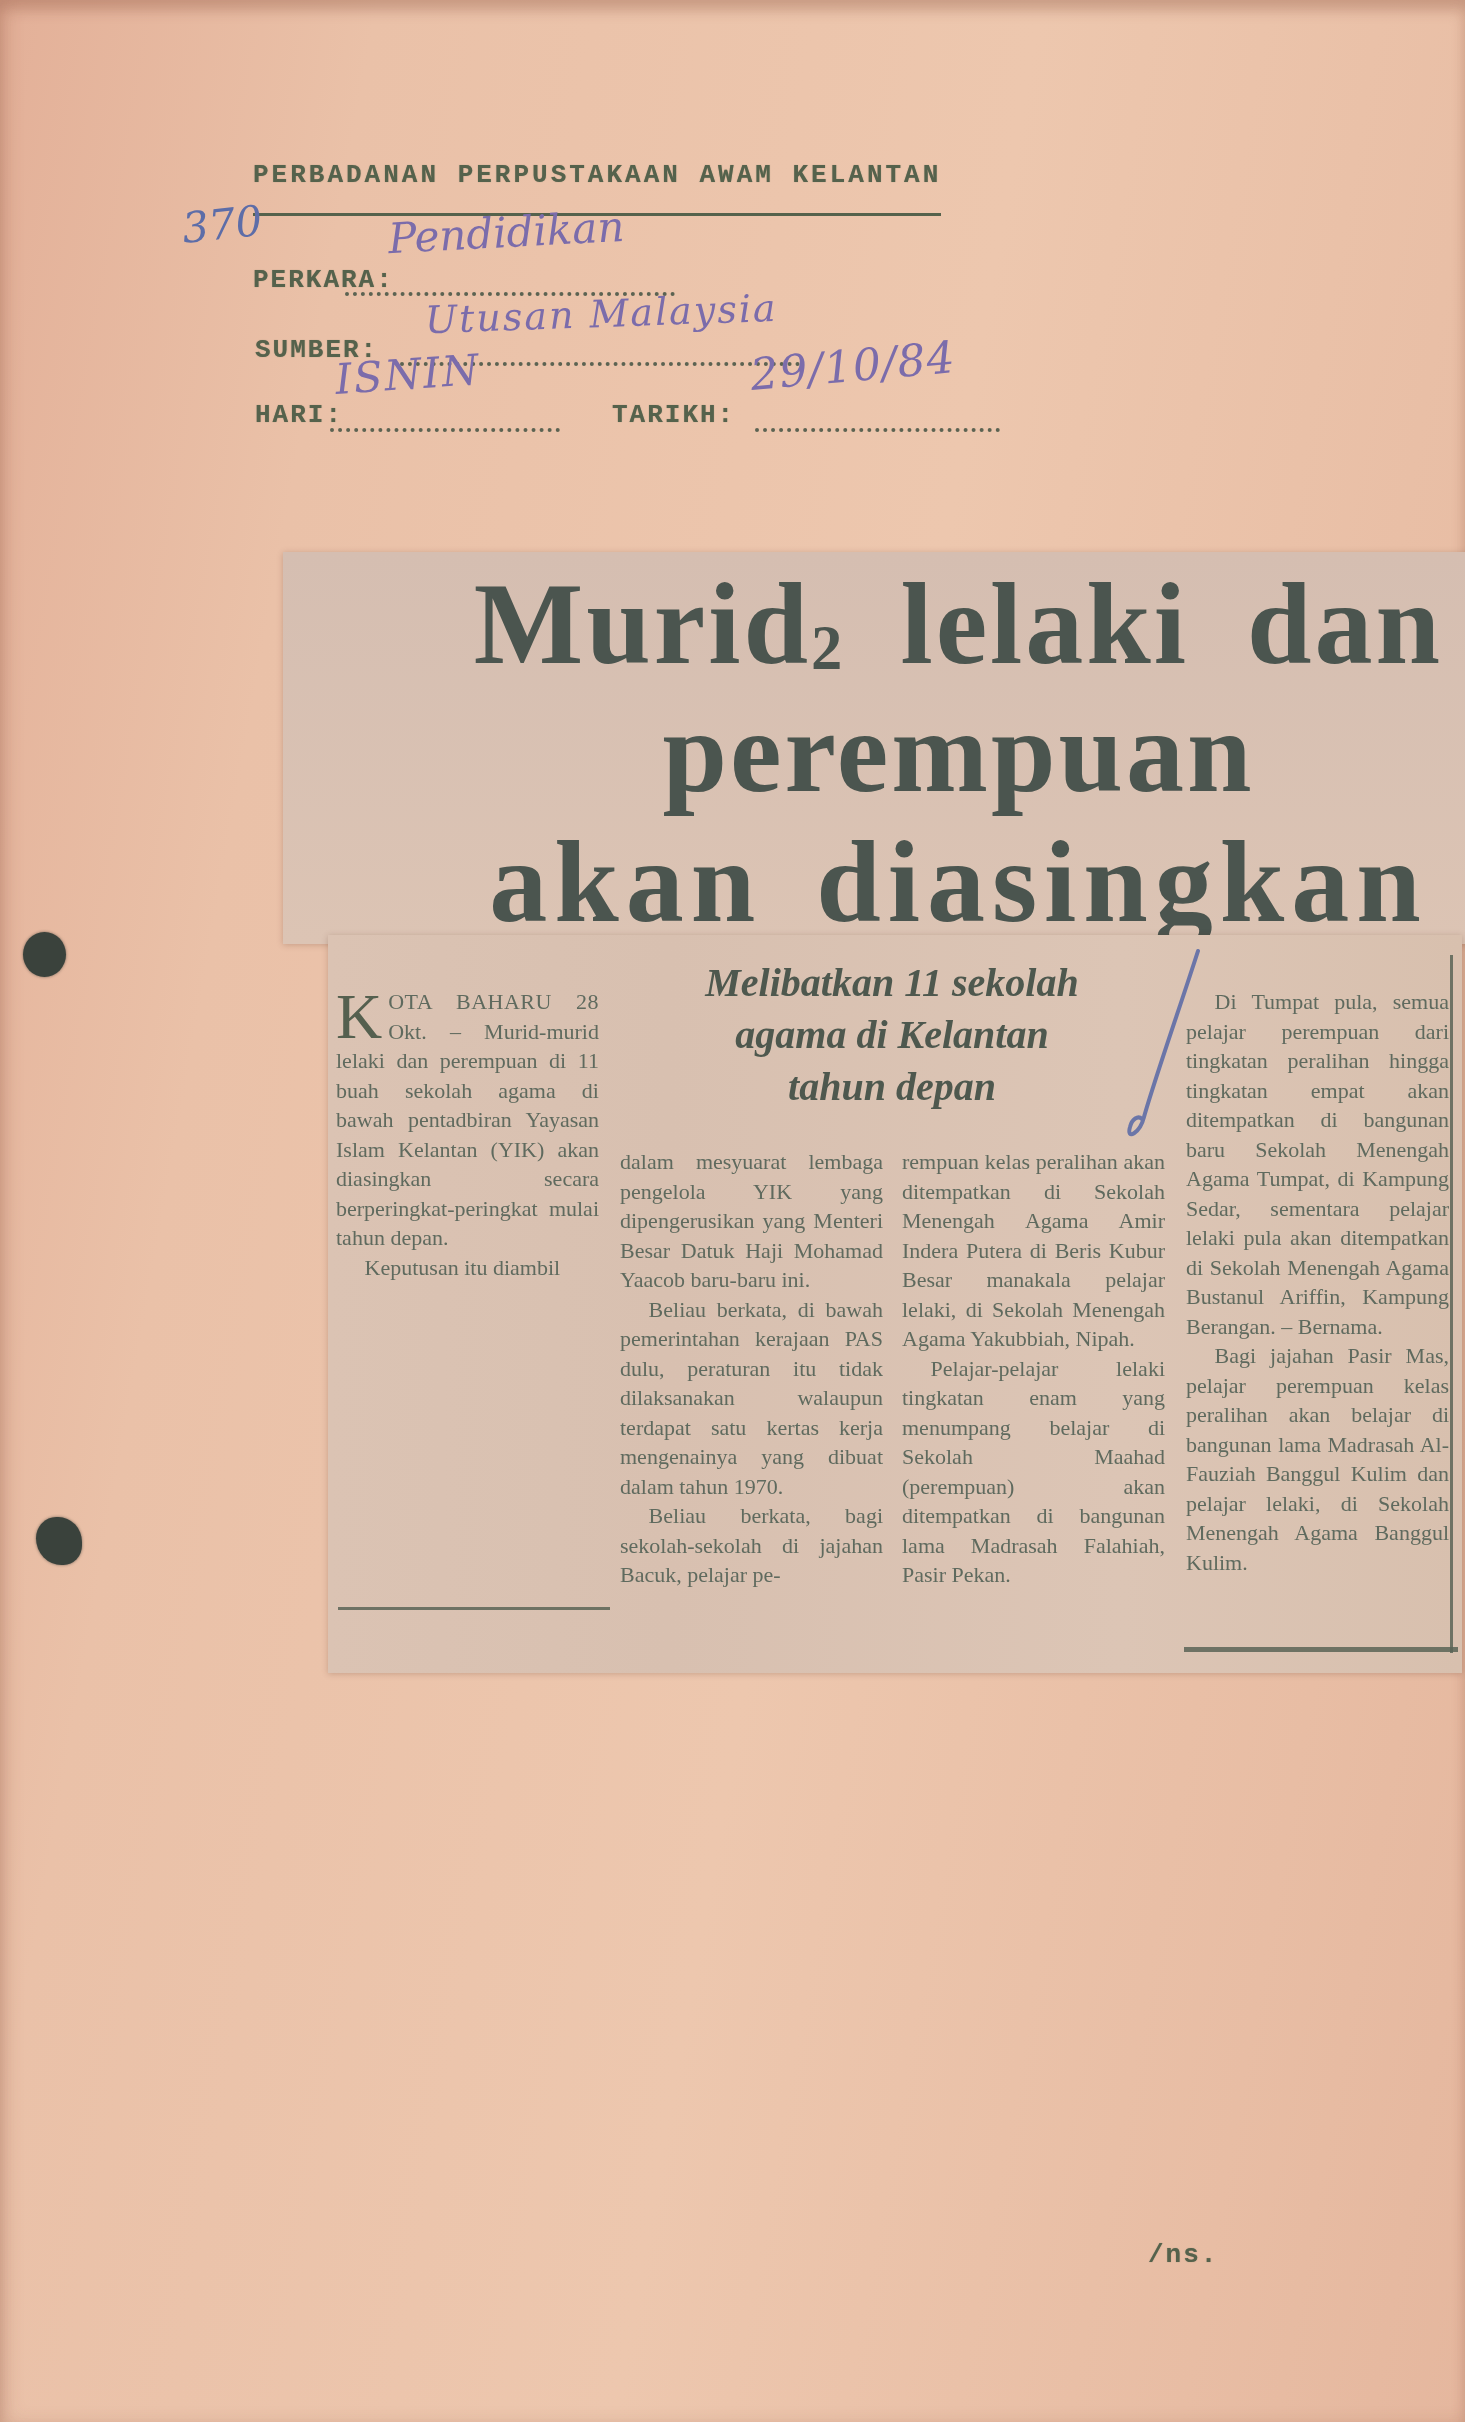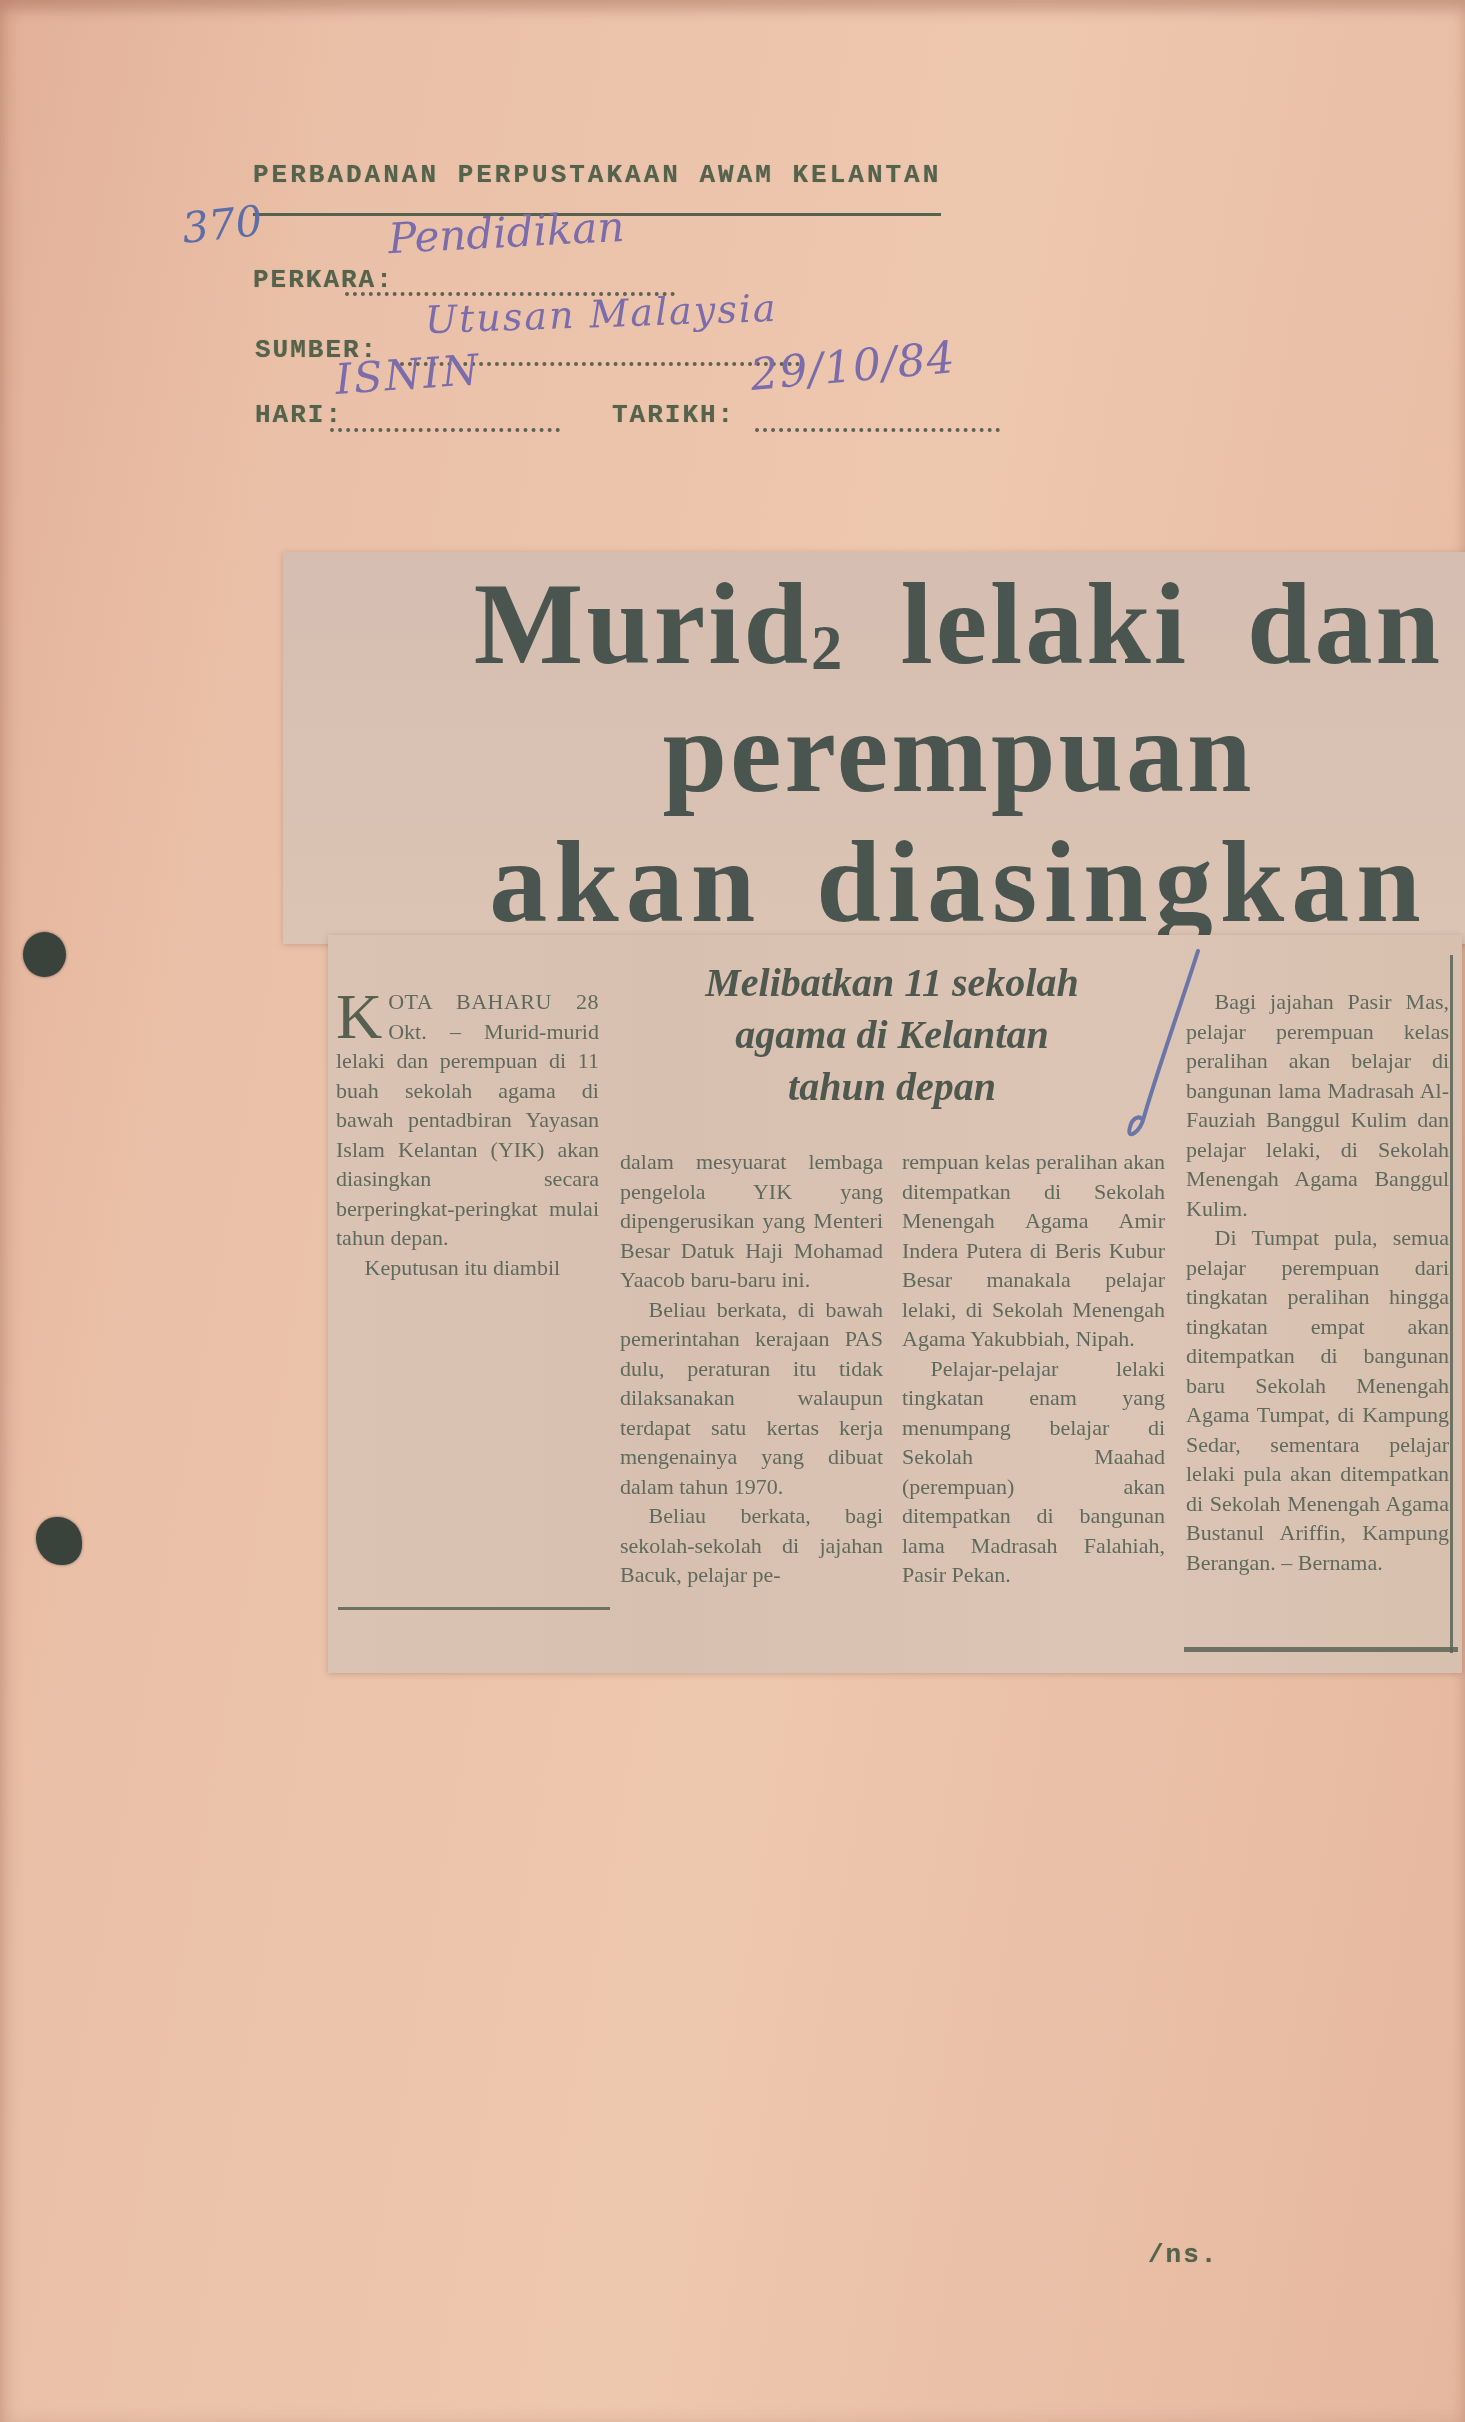--- a/index.html
+++ b/index.html
@@ -117,22 +117,22 @@
       <p class="ind">Beliau berkata, di bawah pemerintahan kerajaan PAS dulu, peraturan itu tidak dilaksanakan walaupun terdapat satu kertas kerja mengenainya yang dibuat dalam tahun 1970.</p>
       <p class="ind">Beliau berkata, bagi sekolah-sekolah di jajahan Bacuk, pelajar pe-</p>
     </div>
 
     <div id="col3" class="abs col">
       <p>rempuan kelas peralihan akan ditempatkan di Sekolah Menengah Agama Amir Indera Putera di Beris Kubur Besar manakala pelajar lelaki, di Sekolah Menengah Agama Yakubbiah, Nipah.</p>
       <p class="ind">Pelajar-pelajar lelaki tingkatan enam yang menumpang belajar di Sekolah Maahad (perempuan) akan ditempatkan di bangunan lama Madrasah Falahiah, Pasir Pekan.</p>
     </div>
 
     <div id="col4" class="abs col">
+      <p class="ind">Di Tumpat pula, semua pelajar perempuan dari tingkatan peralihan hingga tingkatan empat akan ditempatkan di bangunan baru Sekolah Menengah Agama Tumpat, di Kampung Sedar, sementara pelajar lelaki pula akan ditempatkan di Sekolah Menengah Agama Bustanul Ariffin, Kampung Berangan. – Bernama.</p>
       <p class="ind">Bagi jajahan Pasir Mas, pelajar perempuan kelas peralihan akan belajar di bangunan lama Madrasah Al-Fauziah Banggul Kulim dan pelajar lelaki, di Sekolah Menengah Agama Banggul Kulim.</p>
-      <p class="ind">Di Tumpat pula, semua pelajar perempuan dari tingkatan peralihan hingga tingkatan empat akan ditempatkan di bangunan baru Sekolah Menengah Agama Tumpat, di Kampung Sedar, sementara pelajar lelaki pula akan ditempatkan di Sekolah Menengah Agama Bustanul Ariffin, Kampung Berangan. – Bernama.</p>
     </div>
 
     <div id="rule-col1" class="abs rule"></div>
     <div id="rule-col4" class="abs rule"></div>
     <div id="rule-vert" class="abs rule"></div>
   </div>
 
   <div id="footer-note" class="abs tw">/ns.</div>
 
 </div>

